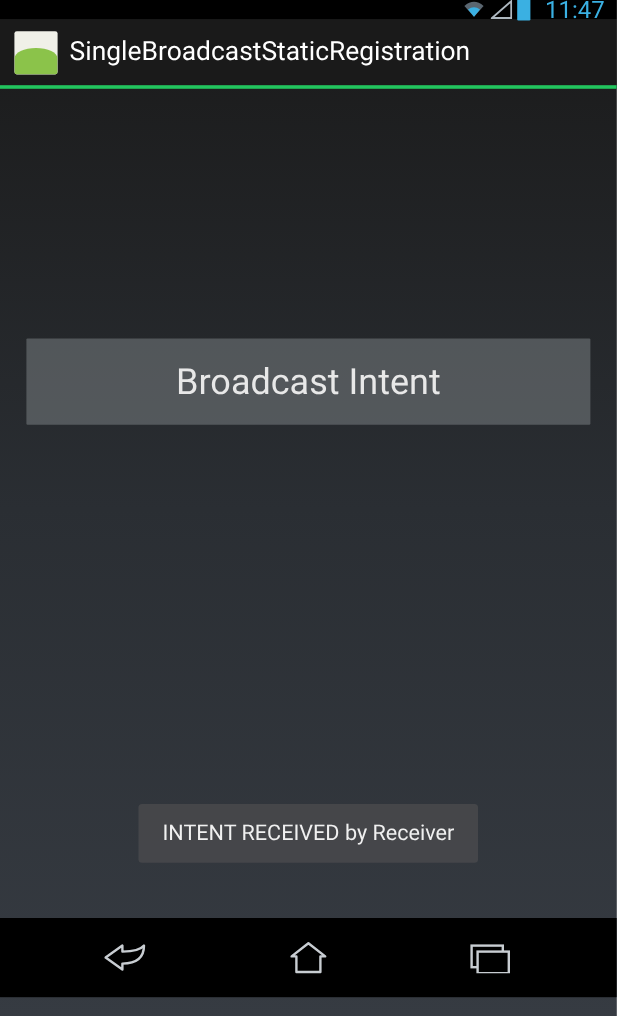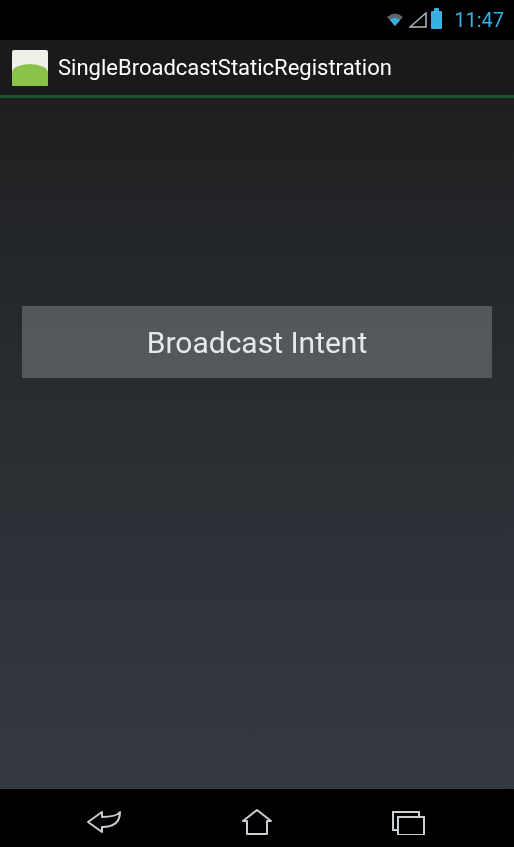--- a/index.html
+++ b/index.html
@@ -9,21 +9,21 @@
     }
     body {
       width: 514px;
       height: 847px;
       background: linear-gradient(180deg, #1a1a1a 0%, #2a2e33 50%, #363b42 100%);
       font-family: Roboto, Arial, sans-serif;
       overflow: hidden;
       position: relative;
     }
     .status-bar {
-      height: 40px;
+      height: 16px;
       background: #000;
       display: flex;
       justify-content: flex-end;
       align-items: center;
       padding: 0 10px;
       gap: 6px;
     }
     .status-icons {
       display: flex;
       align-items: center;
@@ -54,21 +54,21 @@
       font-size: 20px;
       font-weight: 400;
       margin-left: 6px;
     }
     .action-bar {
       height: 58px;
       background: #1a1a1a;
       display: flex;
       align-items: center;
       padding: 0 12px;
-      border-bottom: 3px solid #14532d;
+      border-bottom: 3px solid #22c55e;
     }
     .app-icon {
       width: 36px;
       height: 36px;
       background: #f0f0e8;
       border-radius: 2px;
       margin-right: 10px;
       position: relative;
       overflow: hidden;
     }
@@ -160,20 +160,21 @@
   <span class="time">11:47</span>
 </div>
 
 <div class="action-bar">
   <div class="app-icon"></div>
   <div class="app-title">SingleBroadcastStaticRegistration</div>
 </div>
 
 <div class="content">
   <button class="broadcast-button">Broadcast Intent</button>
+  <div class="toast">INTENT RECEIVED by Receiver</div>
 </div>
 
 <div class="nav-bar">
   <div class="nav-button">
     <svg width="44" height="28" viewBox="0 0 44 28">
       <path d="M4 14 L18 4 L18 9 Q32 9 36 4 Q36 19 18 19 L18 24 Z" fill="none" stroke="#c8cdd2" stroke-width="2" stroke-linejoin="round"></path>
     </svg>
   </div>
   <div class="nav-button">
     <svg width="40" height="30" viewBox="0 0 40 30">

